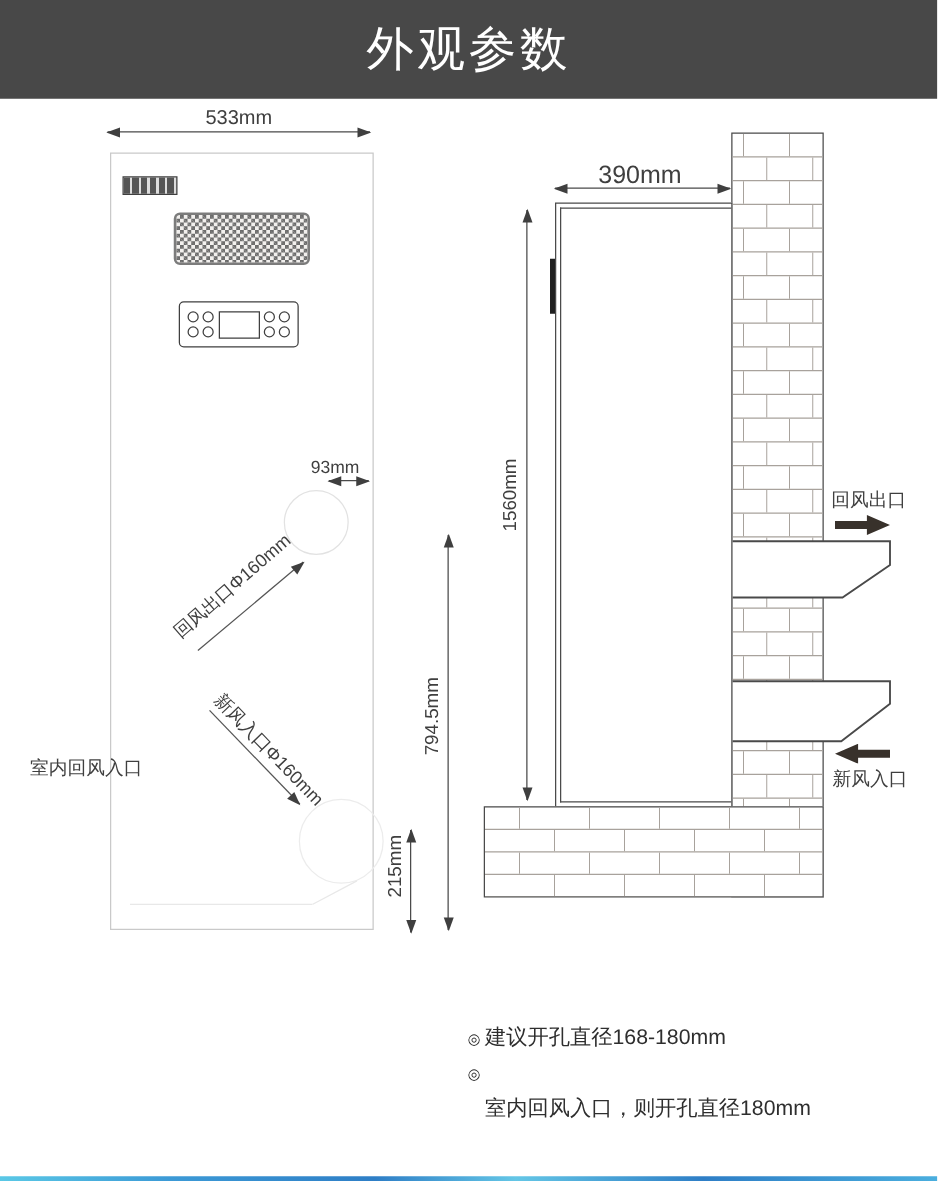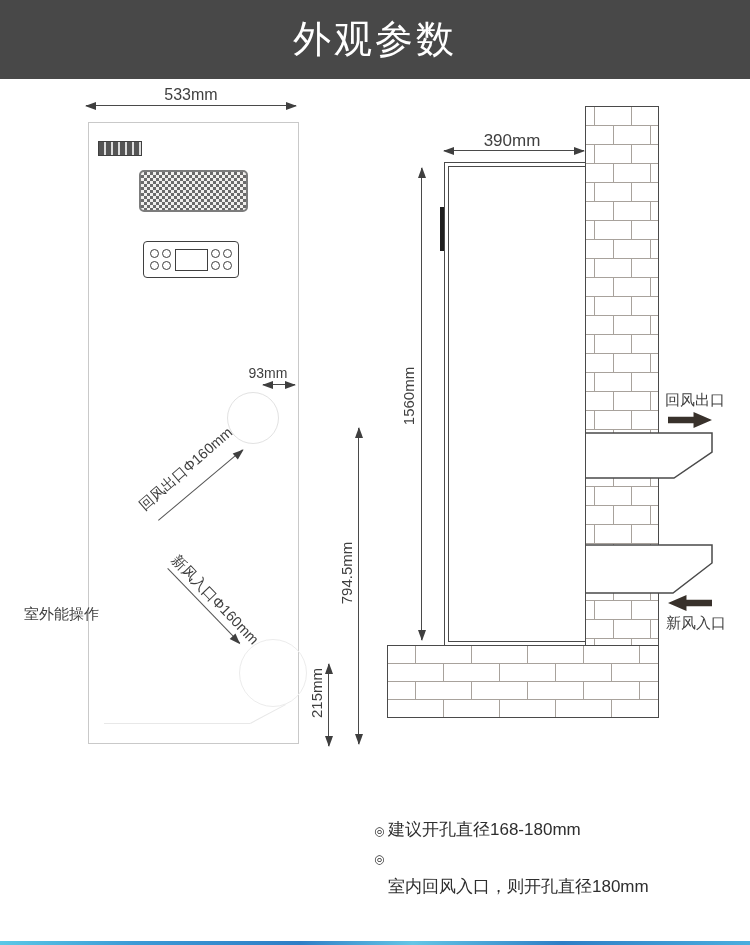--- a/index.html
+++ b/index.html
@@ -109,21 +109,21 @@
   <div class="abs diag-label ctr" style="left:186px;top:469px;transform:translate(-50%,-50%) rotate(-41deg);">回风出口Φ160mm</div>
   <div class="abs diag-arrow" style="left:158px;top:520px;width:110px;transform:rotate(-40deg);">
     <div class="ah ah-right"></div>
   </div>
 
   <div class="abs diag-label ctr" style="left:215px;top:600px;transform:translate(-50%,-50%) rotate(46deg);">新风入口Φ160mm</div>
   <div class="abs diag-arrow" style="left:168px;top:568px;width:104px;transform:rotate(46deg);">
     <div class="ah ah-right"></div>
   </div>
 
-  <div class="abs cn-label" style="left:24px;top:605px;">室外能操作</div>
+  <div class="abs cn-label" style="left:24px;top:605px;">室内回风入口</div>
 
   <div class="abs dim-label rot" style="left:346px;top:573px;font-size:15px;">794.5mm</div>
   <div class="abs vline" style="left:358px;top:428px;height:316px;">
     <div class="ah ah-up"></div>
       <div class="ah ah-down"></div>
   </div>
 
   <div class="abs dim-label rot" style="left:316px;top:693px;font-size:15px;">215mm</div>
   <div class="abs vline" style="left:328px;top:664px;height:82px;">
     <div class="ah ah-up"></div>
@@ -176,21 +176,21 @@
   </div>
   <div id="side-handle" class="abs"></div>
 
   <div id="floor" class="abs">
       <div class="brick-row" style="height: 17px; border-bottom: 1px solid rgb(168, 162, 156); background-image: repeating-linear-gradient(90deg, transparent 0px, transparent 55px, rgb(168, 162, 156) 55px, rgb(168, 162, 156) 56px); background-position-x: 0px;"></div>
       <div class="brick-row" style="height: 17px; border-bottom: 1px solid rgb(168, 162, 156); background-image: repeating-linear-gradient(90deg, transparent 0px, transparent 55px, rgb(168, 162, 156) 55px, rgb(168, 162, 156) 56px); background-position-x: 28px;"></div>
       <div class="brick-row" style="height: 17px; border-bottom: 1px solid rgb(168, 162, 156); background-image: repeating-linear-gradient(90deg, transparent 0px, transparent 55px, rgb(168, 162, 156) 55px, rgb(168, 162, 156) 56px); background-position-x: 0px;"></div>
       <div class="brick-row" style="height: 17px; border-bottom: 1px solid rgb(168, 162, 156); background-image: repeating-linear-gradient(90deg, transparent 0px, transparent 55px, rgb(168, 162, 156) 55px, rgb(168, 162, 156) 56px); background-position-x: 28px;"></div>
     </div>
 
-  <div class="abs dim-label ctr" style="left:512px;top:141px;font-size:17px;">390mm</div>
+  <div class="abs dim-label ctr" style="left:512px;top:141px;font-size:20px;">390mm</div>
   <div class="abs hline" style="left:444px;top:150px;width:140px;">
     <div class="ah ah-left"></div>
       <div class="ah ah-right"></div>
   </div>
 
   <div class="abs dim-label rot" style="left:408px;top:396px;font-size:15px;">1560mm</div>
   <div class="abs vline" style="left:421px;top:168px;height:472px;">
     <div class="ah ah-up"></div>
       <div class="ah ah-down"></div>
   </div>

